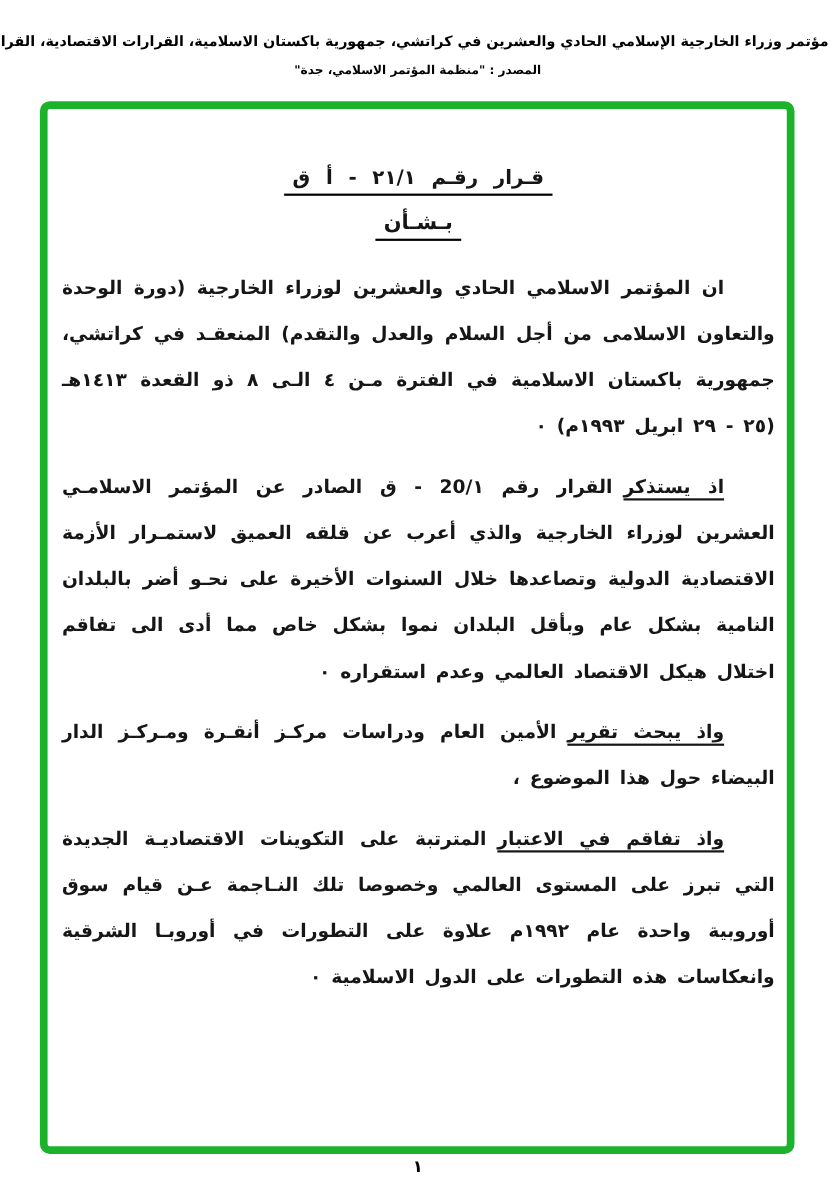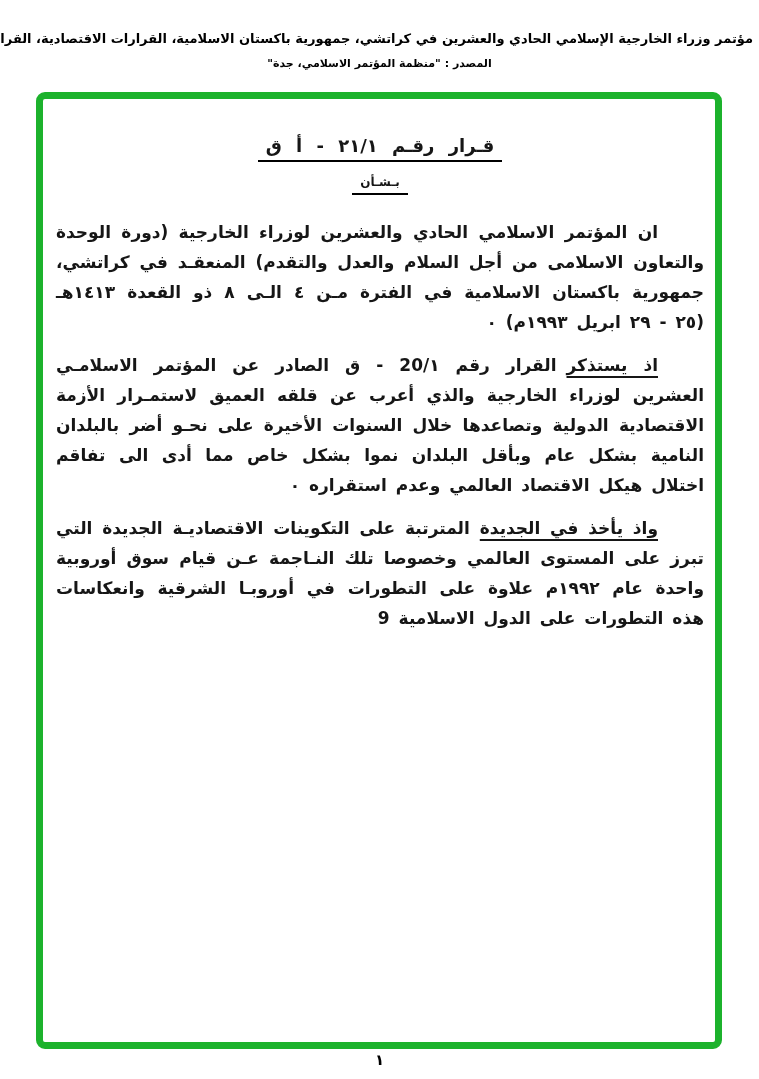--- a/index.html
+++ b/index.html
@@ -25,40 +25,40 @@
   .frame{
     position:absolute;left:36px;top:92px;
     width:672px;height:943px;
     border:7px solid #1cb22c;
     border-radius:9px;
     background:#fff;
     box-sizing:content-box;
   }
   .doc{
     position:absolute;inset:0;
-    padding:36px 11px 0 13px;
+    padding:52px 11px 0 13px;
     box-sizing:border-box;
   }
   
   .titles{text-align:center;}
   .title-row{display:block;}
   .u-block{
     display:inline-block;
     border-bottom:2px solid #000;
     padding:0 8px 4px 8px;
     font-weight:bold;
   }
   .t1{font-size:18px;letter-spacing:2px;word-spacing:8px;}
-  .t2{font-size:12px;letter-spacing:2px;margin-top:13px;}
+  .t2{font-size:19px;letter-spacing:2px;margin-top:13px;}
   .t3{font-size:16px;letter-spacing:1px;word-spacing:4px;margin-top:9px;}
   
   .paras{margin-top:22px;}
   .paras p{
     margin:0 0 13px 0;
-    font-size:17px;line-height:30px;
+    font-size:17px;line-height:42px;
     font-weight:bold;
     text-align:justify;
     text-indent:46px;
     word-spacing:3px;
   }
   .lead{
     text-decoration:underline;
     text-decoration-thickness:2px;
     text-underline-offset:5px;
     margin-inline-end:10px;
@@ -79,19 +79,20 @@
   <div class="doc">
 
     <div class="titles">
       <span class="title-row"><span class="u-block t1">قـرار رقـم ٢١/١ - أ ق</span></span>
       <span class="title-row"><span class="u-block t2">بـشـأن</span></span>
     </div>
 
     <div class="paras">
       <p><span>ان المؤتمر الاسلامي الحادي والعشرين لوزراء الخارجية (دورة الوحدة والتعاون الاسلامى من أجل السلام والعدل والتقدم) المنعقـد في كراتشي، جمهورية باكستان الاسلامية في الفترة مـن ٤ الـى ٨ ذو القعدة ١٤١٣هـ (٢٥ - ٢٩ ابريل ١٩٩٣م) ٠</span></p>
       <p><span class="lead">اذ يستذكر</span><span>القرار رقم 20/١ - ق الصادر عن المؤتمر الاسلامـي العشرين لوزراء الخارجية والذي أعرب عن قلقه العميق لاستمـرار الأزمة الاقتصادية الدولية وتصاعدها خلال السنوات الأخيرة على نحـو أضر بالبلدان النامية بشكل عام وبأقل البلدان نموا بشكل خاص مما أدى الى تفاقم اختلال هيكل الاقتصاد العالمي وعدم استقراره ٠</span></p>
-      <p><span class="lead">واذ يأخذ في الجديدة</span><span>المترتبة على التكوينات الاقتصاديـة الجديدة التي تبرز على المستوى العالمي وخصوصا تلك النـاجمة عـن قيام سوق أوروبية واحدة عام ١٩٩٢م علاوة على التطورات في أوروبـا الشرقية وانعكاسات هذه التطورات على الدول الاسلامية 9</span></p>
+      <p><span class="lead">واذ يبحث تقرير</span><span>الأمين العام ودراسات مركـز أنقـرة ومـركـز الدار البيضاء حول هذا الموضوع ،</span></p>
+      <p><span class="lead">واذ تفاقم في الاعتبار</span><span>المترتبة على التكوينات الاقتصاديـة الجديدة التي تبرز على المستوى العالمي وخصوصا تلك النـاجمة عـن قيام سوق أوروبية واحدة عام ١٩٩٢م علاوة على التطورات في أوروبـا الشرقية وانعكاسات هذه التطورات على الدول الاسلامية ٠</span></p>
     </div>
 
   </div>
 </div>
 
 <div class="page-number">١</div>
 
 </body></html>

